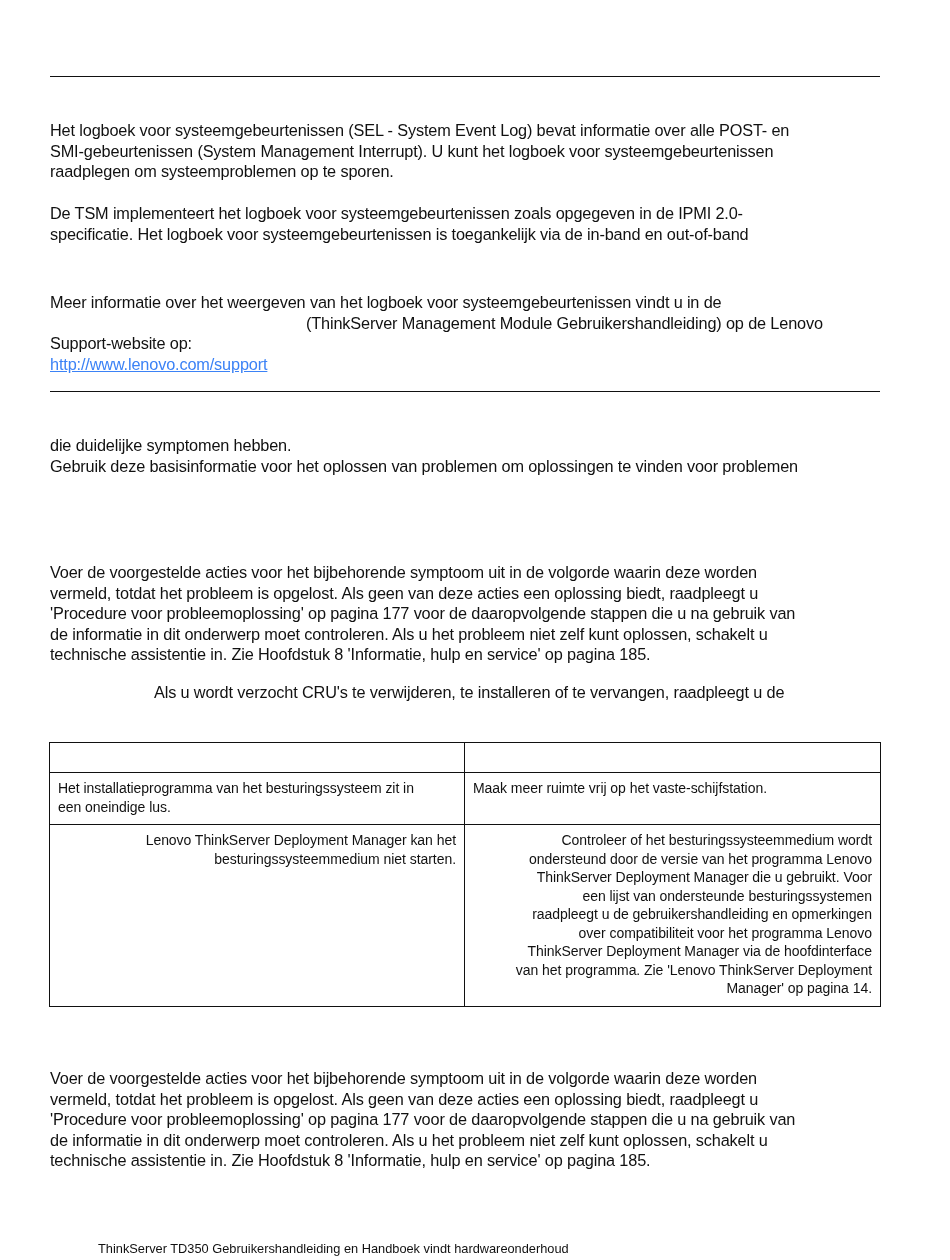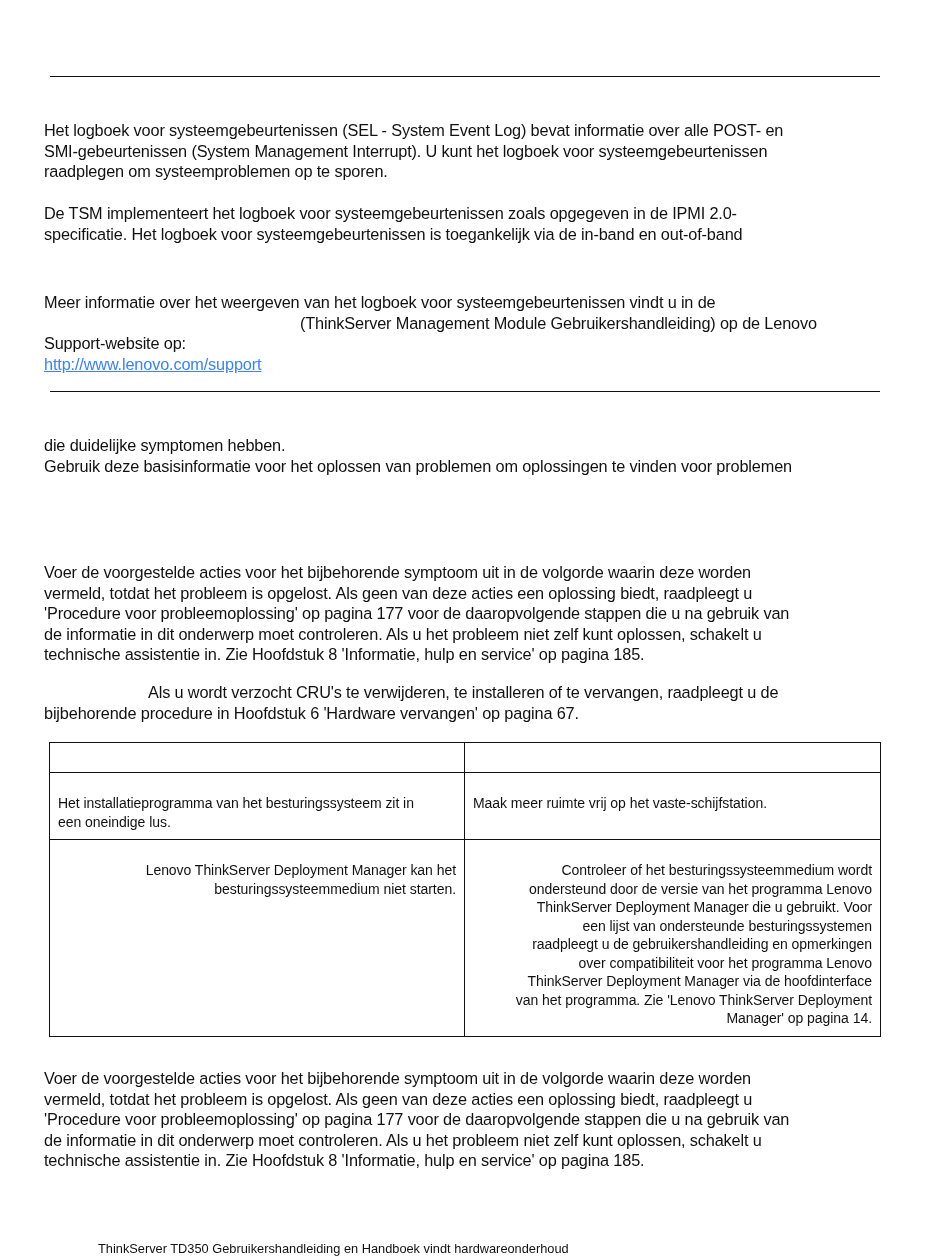--- a/index.html
+++ b/index.html
@@ -22,21 +22,21 @@
     }
     .rule {
       position: absolute;
       left: 50px;
       width: 830px;
       height: 0;
       border-top: 1.5px solid #111;
     }
     .para {
       position: absolute;
-      left: 44px;
+      left: 50px;
       width: 830px;
       font-size: 16.3px;
       line-height: 20.6px;
       letter-spacing: -0.15px;
       margin: 0;
     }
     .para .line { display: block; white-space: nowrap; }
     .indent-gap { display: inline-block; width: 104px; }
     .indent-gap-wide { display: inline-block; width: 256px; }
     a.link {
@@ -50,21 +50,21 @@
       width: 832px;
       border-collapse: collapse;
       font-size: 14px;
       line-height: 18.5px;
       letter-spacing: -0.05px;
     }
     table.sym th, table.sym td {
       border: 1.5px solid #111;
       vertical-align: top;
       text-align: left;
-      padding: 21px 8px 8px 8px;
+      padding: 6px 8px 8px 8px;
       font-weight: normal;
     }
     table.sym th {
       height: 17px;
       padding: 6px 8px;
     }
     table.sym td.c1 { width: 398px; }
     table.sym td .line { display: block; white-space: nowrap; }
     table.sym tr.r1 td { height: 35px; }
     table.sym tr.r2 td { height: 163px; text-align: right; }
@@ -113,21 +113,20 @@
   <p class="para" style="top:562px;">
     <span class="line">Voer de voorgestelde acties voor het bijbehorende symptoom uit in de volgorde waarin deze worden</span>
     <span class="line">vermeld, totdat het probleem is opgelost. Als geen van deze acties een oplossing biedt, raadpleegt u</span>
     <span class="line">'Procedure voor probleemoplossing' op pagina 177 voor de daaropvolgende stappen die u na gebruik van</span>
     <span class="line">de informatie in dit onderwerp moet controleren. Als u het probleem niet zelf kunt oplossen, schakelt u</span>
     <span class="line">technische assistentie in. Zie Hoofdstuk 8 'Informatie, hulp en service' op pagina 185.</span>
   </p>
 
   <p class="para" style="top:682px;">
     <span class="line"><span class="indent-gap"></span><span>Als u wordt verzocht CRU's te verwijderen, te installeren of te vervangen, raadpleegt u de</span></span>
-    <span class="line">bijbehorende procedure in Hoofdstuk 6 'Hardware vervangen' op pagina 67.</span>
   </p>
 
   <table class="sym">
     <thead>
       <tr>
         <th></th>
         <th></th>
       </tr>
     </thead>
     <tbody>

